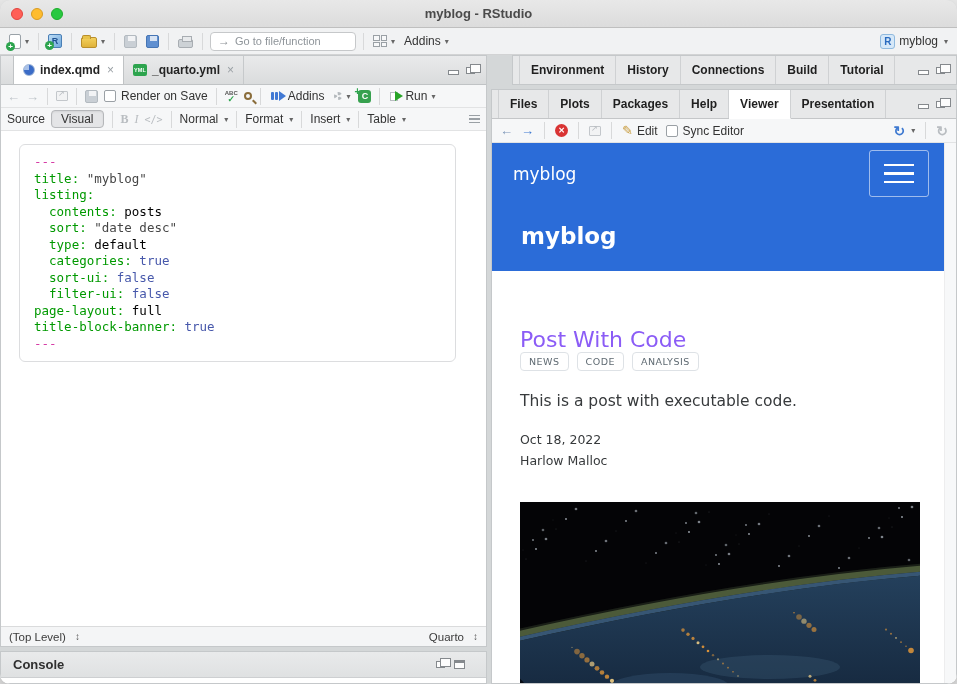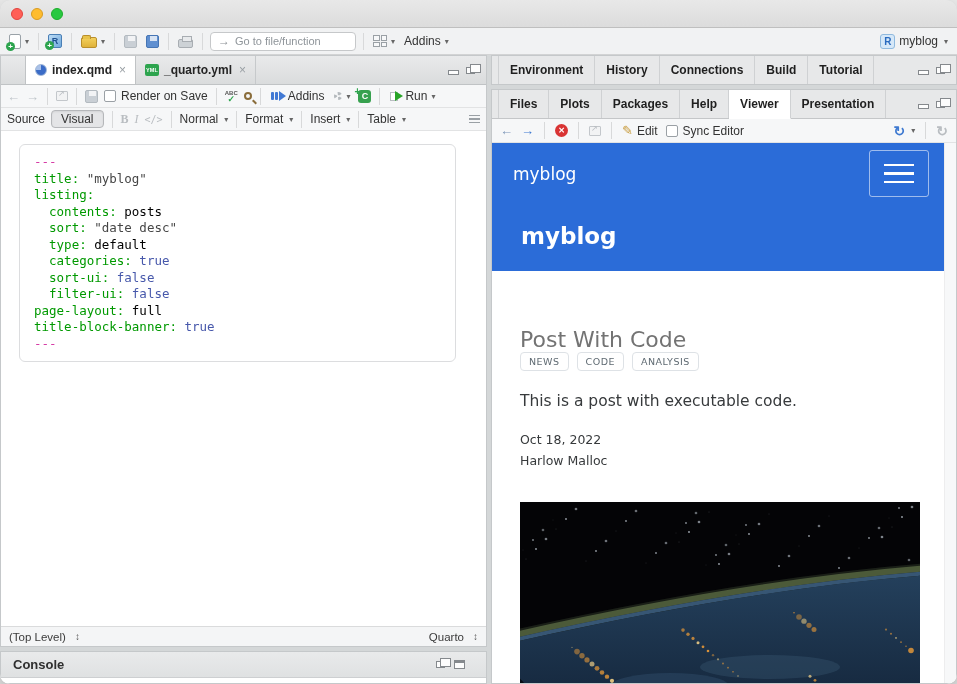--- a/index.html
+++ b/index.html
@@ -68,21 +68,21 @@
   .ic-min{ width:11px; height:5px; border:1px solid #85898d; background:#fdfdfd; margin-top:4px;}
   .ic-dbl{ position:relative; width:9px; height:7px; border:1px solid #85898d; background:#fdfdfd; margin-right:2px;}
   .ic-dbl::before{ content:""; position:absolute; top:-4px; left:3px; width:9px; height:7px; border:1px solid #85898d; background:#fdfdfd;}
   .ic-max{ width:11px; height:9px; border:1px solid #85898d; border-top:3px solid #85898d; background:#fdfdfd;}
 
   
   .editor-pane{ height:592px; flex:0 0 auto;}
   .doc-tabbar{ height:29px; background:linear-gradient(#e9eaeb,#dadcdd); border-bottom:1px solid #c0c3c5;
                display:flex; align-items:stretch; font-size:12px; font-weight:bold; color:#242424; flex:0 0 auto;}
   .doc-tab{ display:flex; align-items:center; gap:5px; padding:0 9px; border-right:1px solid #c6c9cb;}
-  .doc-tab.active{ background:#fff; border-right:1px solid #c0c3c5; border-left:1px solid #c0c3c5; margin-left:24px;}
+  .doc-tab.active{ background:#fff; border-right:1px solid #c0c3c5; border-left:1px solid #c0c3c5; margin-left:12px;}
   .doc-tab .close{ color:#9aa0a5; font-weight:normal; font-size:12px; margin-left:2px;}
   .ic-quarto{ width:12px; height:12px; border-radius:50%;
               background:conic-gradient(#3b6cc7 0 270deg, #a9c1e8 270deg 360deg); border:1px solid #9db5d8;}
   .ic-yml{ width:14px; height:12px; background:#2da44e; border-radius:2px; color:#fff; font-size:5.5px; font-weight:bold;
            text-align:center; line-height:12px; letter-spacing:.2px;}
   .ed-toolbar{ height:23px; background:#f6f7f8; border-bottom:1px solid #e2e3e4; display:flex; align-items:center;
                padding:0 6px; gap:6px; font-size:12px; color:#333; flex:0 0 auto;}
   .arr{ font-size:13px; font-weight:bold;}
   .arr.dis{ color:#bfc5ca;}
   .arr.back-blue{ color:#7d96b8;}
@@ -129,21 +129,21 @@
   .updown{ font-size:10px; color:#555; margin-left:5px;}
   .status-right{ margin-left:auto; display:flex; align-items:center;justify-content:space-between;}
 
   
   .console-pane{ flex:1;}
   .console-header{ height:26px; background:linear-gradient(#e9eaeb,#dfe1e2); border-bottom:1px solid #cdcfd1;
                    display:flex; align-items:center; padding:0 12px; font-size:13px; font-weight:bold; color:#2f2f2f; flex:0 0 auto;}
   .console-body{ flex:1; background:#fff;}
 
   
-  .top-pane{ height:30px; flex:0 0 auto;}
+  .top-pane{ height:30px; flex:0 0 auto;margin-left:21px;}
   .top-pane .pane-tabbar{ border-bottom:none; height:100%;}
   .bottom-pane{ flex:1;}
 
   .viewer-toolbar{ height:24px; background:#f6f7f8; border-bottom:1px solid #e2e3e4; display:flex; align-items:center;
                    padding:0 8px; gap:8px; font-size:12px; color:#333; flex:0 0 auto;}
   .ic-stop{ width:13px; height:13px; border-radius:50%; background:#d93434; color:#fff; font-size:8px; font-weight:bold;
             text-align:center; line-height:13px;}
   .ic-pencil{ color:#c79a3a; font-size:13px;}
   .ic-sync{ color:#3f7ad1; font-size:14px; font-weight:bold;}
   .ic-refresh{ color:#b9bdc1; font-size:14px; font-weight:bold;}
@@ -151,39 +151,40 @@
   .viewer-content{ flex:1; background:#fff; position:relative; overflow:hidden;}
   .scroll-gutter{ position:absolute; top:0; right:0; bottom:0; width:12px; background:#f7f8f9; border-left:1px solid #ededee;}
   .site{ position:absolute; inset:0 12px 0 0;}
   .site-header{ background:#2b6cd8; height:128px; position:relative; color:#fff;}
   .nav-title{ position:absolute; left:21px; top:21px; font-size:17px; font-family:"DejaVu Sans",sans-serif;}
   .hamburger{ position:absolute; right:15px; top:7px; width:60px; height:47px; border:1px solid rgba(255,255,255,.55);
               border-radius:3px; display:flex; flex-direction:column; justify-content:center; align-items:center; gap:6px;}
   .hamburger span{ width:30px; height:2.5px; background:#fff;}
   .banner-title{ position:absolute; left:29px; bottom:22px; font-size:23px; font-weight:bold; font-family:"DejaVu Sans",sans-serif;}
   .article{ padding:56px 0 0 28px; font-family:"DejaVu Sans",sans-serif; color:#373a3c;}
-  .post-title{ font-size:22px; font-weight:normal; color:#737373;}
+  .post-title{ font-size:22px; font-weight:normal; color:#8b5cf6;}
   .tags{ display:flex; gap:8px; }
   .tag{ border:1px solid #dee2e6; border-radius:4px; padding:3px 8px; font-size:9.5px; color:#5f6a72; letter-spacing:.5px;}
   .post-summary{ margin-top:21px; font-size:15.5px;}
   .post-meta{ margin-top:19px; font-size:12.5px; line-height:21px;}
   .earth-figure{ margin-top:31px; width:400px; height:330px;}
   .earth-figure svg{ display:block;}
 </style>
 </head>
 <body>
 
 <div class="window">
 
   <div class="titlebar">
     <div class="lights">
       <div class="light red"></div>
       <div class="light yellow"></div>
       <div class="light green"></div>
     </div>
+    <div class="win-title">myblog - RStudio</div>
   </div>
 
   <div class="main-toolbar">
     <div class="tbtn">
       <span class="ic-newdoc">
           <span class="ic-plus">+</span>
         </span>
       <span class="caret">▾</span>
     </div>
     <div class="tb-sep"></div>

